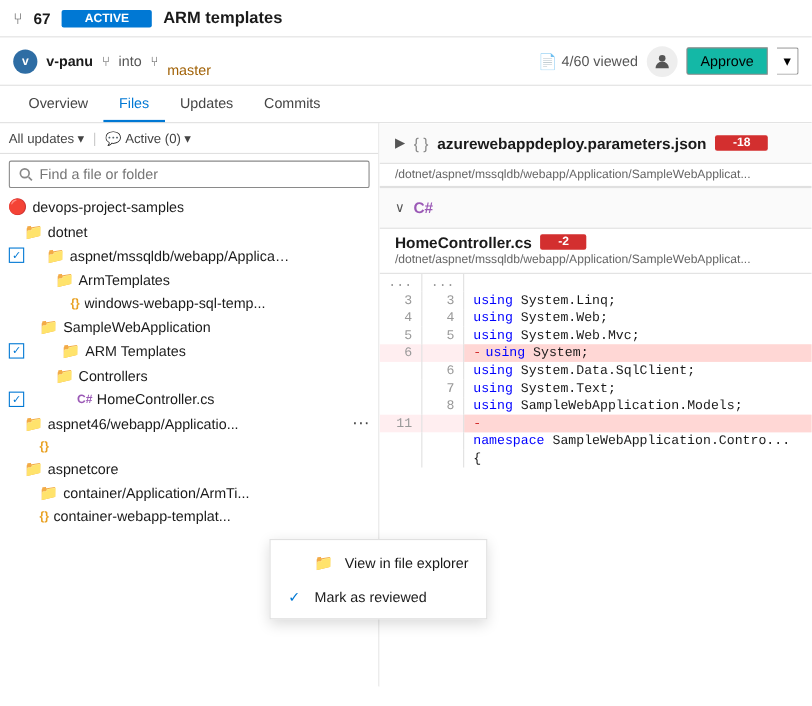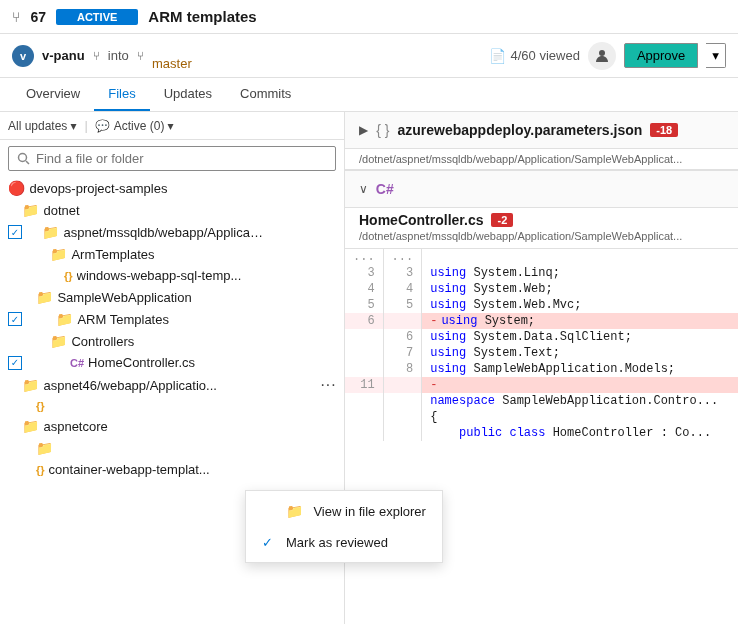--- a/index.html
+++ b/index.html
@@ -61,21 +61,21 @@
     .ctx-check { width: 14px; color: #0078d4; }
 
     
     .right-panel { flex: 1; overflow-y: auto; background: #fff; }
 
     .file-section { margin-bottom: 0; }
     .file-header { display: flex; align-items: center; padding: 10px 14px; border-bottom: 1px solid #e0e0e0; background: #fafafa; gap: 8px; }
     .file-header-arrow { color: #555; font-size: 12px; }
     .file-header-icon { font-size: 14px; color: #888; }
     .file-header-name { font-weight: 600; font-size: 14px; }
-    .diff-badge { background: #d32f2f; color: white; font-size: 11px; padding: 1px 6px; border-radius: 2px; font-weight: 600; }
+    .diff-badge { background: #d32f2f; color: white; font-size: 11px; padding: 1px 16px; border-radius: 2px; font-weight: 600; }
 
     .diff-table { width: 100%; border-collapse: collapse; font-family: 'Consolas', 'Courier New', monospace; font-size: 12px; }
     .diff-table td { padding: 1px 8px; white-space: nowrap; }
     .line-num { color: #999; width: 36px; text-align: right; user-select: none; padding-right: 12px; border-right: 1px solid #e0e0e0; }
     .line-content { padding-left: 12px; }
     .line-removed { background: #ffeef0; }
     .line-removed .line-content { background: #ffeef0; }
 
     .c-sharp-header { display: flex; align-items: center; padding: 10px 14px; border-bottom: 1px solid #e0e0e0; border-top: 1px solid #e0e0e0; background: #fafafa; gap: 8px; }
 
@@ -218,20 +218,21 @@
 
       <div class="tree-item">
         <span class="indent" style="width:14px"></span>
         <span class="folder-icon">📁</span>
         <span class="item-name">aspnetcore</span>
       </div>
 
       <div class="tree-item">
         <span class="indent" style="width:28px"></span>
         <span class="folder-icon">📁</span>
+        <span class="item-name">container/Application/ArmTi...</span>
       </div>
 
       <div class="tree-item">
         <span class="indent" style="width:28px"></span>
         <span class="json-icon">{}</span>
         <span class="item-name">container-webapp-templat...</span>
       </div>
     </div>
   </div>
 
@@ -328,22 +329,17 @@
           <tr>
             <td class="line-num"></td>
             <td class="line-num"></td>
             <td class="line-content"><span class="code-keyword">namespace</span> SampleWebApplication.Contro...</td>
           </tr>
           <tr>
             <td class="line-num"></td>
             <td class="line-num"></td>
             <td class="line-content">{</td>
           </tr>
-          <tr>
-            <td class="line-num"></td>
-            <td class="line-num"></td>
-            <td class="line-content">&nbsp;&nbsp;&nbsp;&nbsp;<span class="code-keyword">public class</span> HomeController : Co...</td>
-          </tr>
         </tbody>
       </table>
     </div>
   </div>
 </div>
 
 </body></html>

